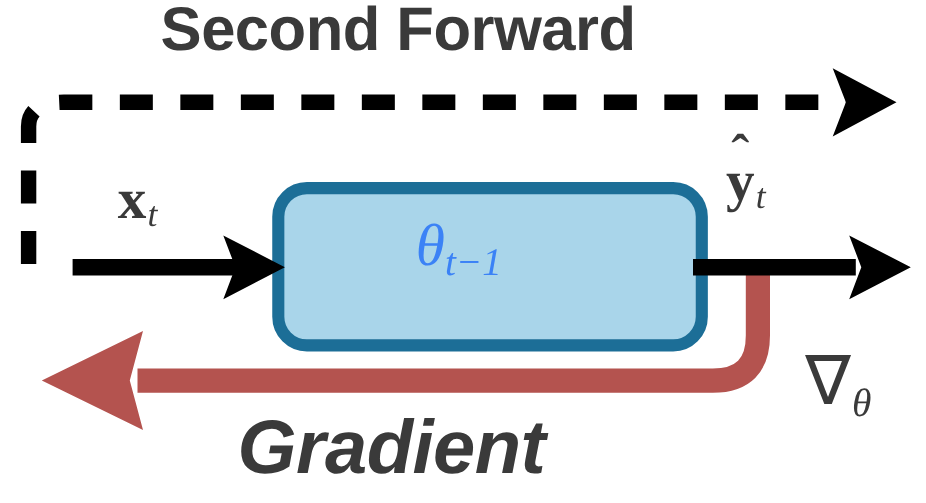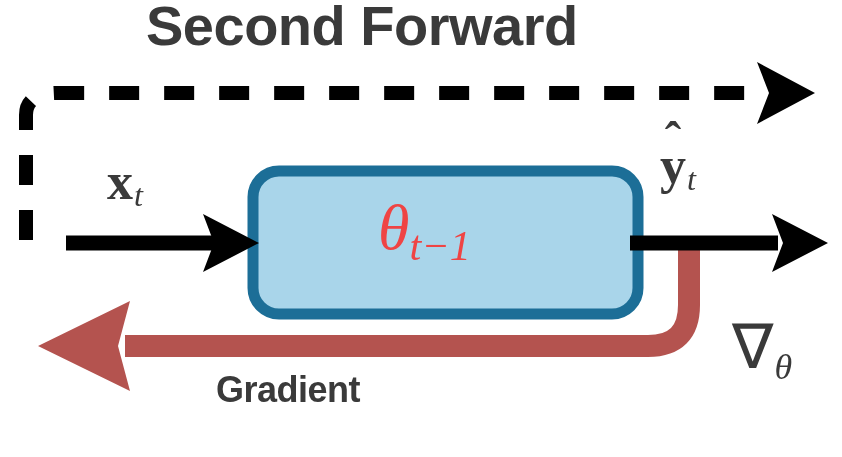--- a/index.html
+++ b/index.html
@@ -34,24 +34,25 @@
     left: 146px;
     top: -2px;
     font-size: 56px;
     font-weight: bold;
     letter-spacing: -0.5px;
     font-family: "Liberation Sans", sans-serif;
   }
   #label-gradient {
     left: 216px;
     top: 372px;
-    font-size: 36px;
+    font-size: 69px;
     font-weight: bold;
     letter-spacing: -0.5px;
     font-family: "Liberation Sans", sans-serif;
+    font-style: italic;
   }
   .math {
     position: absolute;
     white-space: nowrap;
     line-height: 1;
     font-family: "Liberation Serif", serif;
     color: #3a3a3a;
   }
   .math .base {
     font-weight: bold;
@@ -85,23 +86,23 @@
     top: -0.50em;
     transform: translateX(-50%);
     font-size: 0.95em;
     font-weight: bold;
     font-style: normal;
   }
   #label-theta-box {
     position: absolute;
     left: 378px;
     top: 196px;
-    font-size: 64px;
+    font-size: 54px;
     font-family: "Liberation Serif", serif;
-    color: #ef4444;
+    color: #3b82f6;
     white-space: nowrap;
     line-height: 1;
   }
   #label-theta-box .thetachar {
     font-style: italic;
   }
   #label-theta-box .subscript {
     font-style: italic;
     font-size: 0.66em;
     vertical-align: -0.25em;

